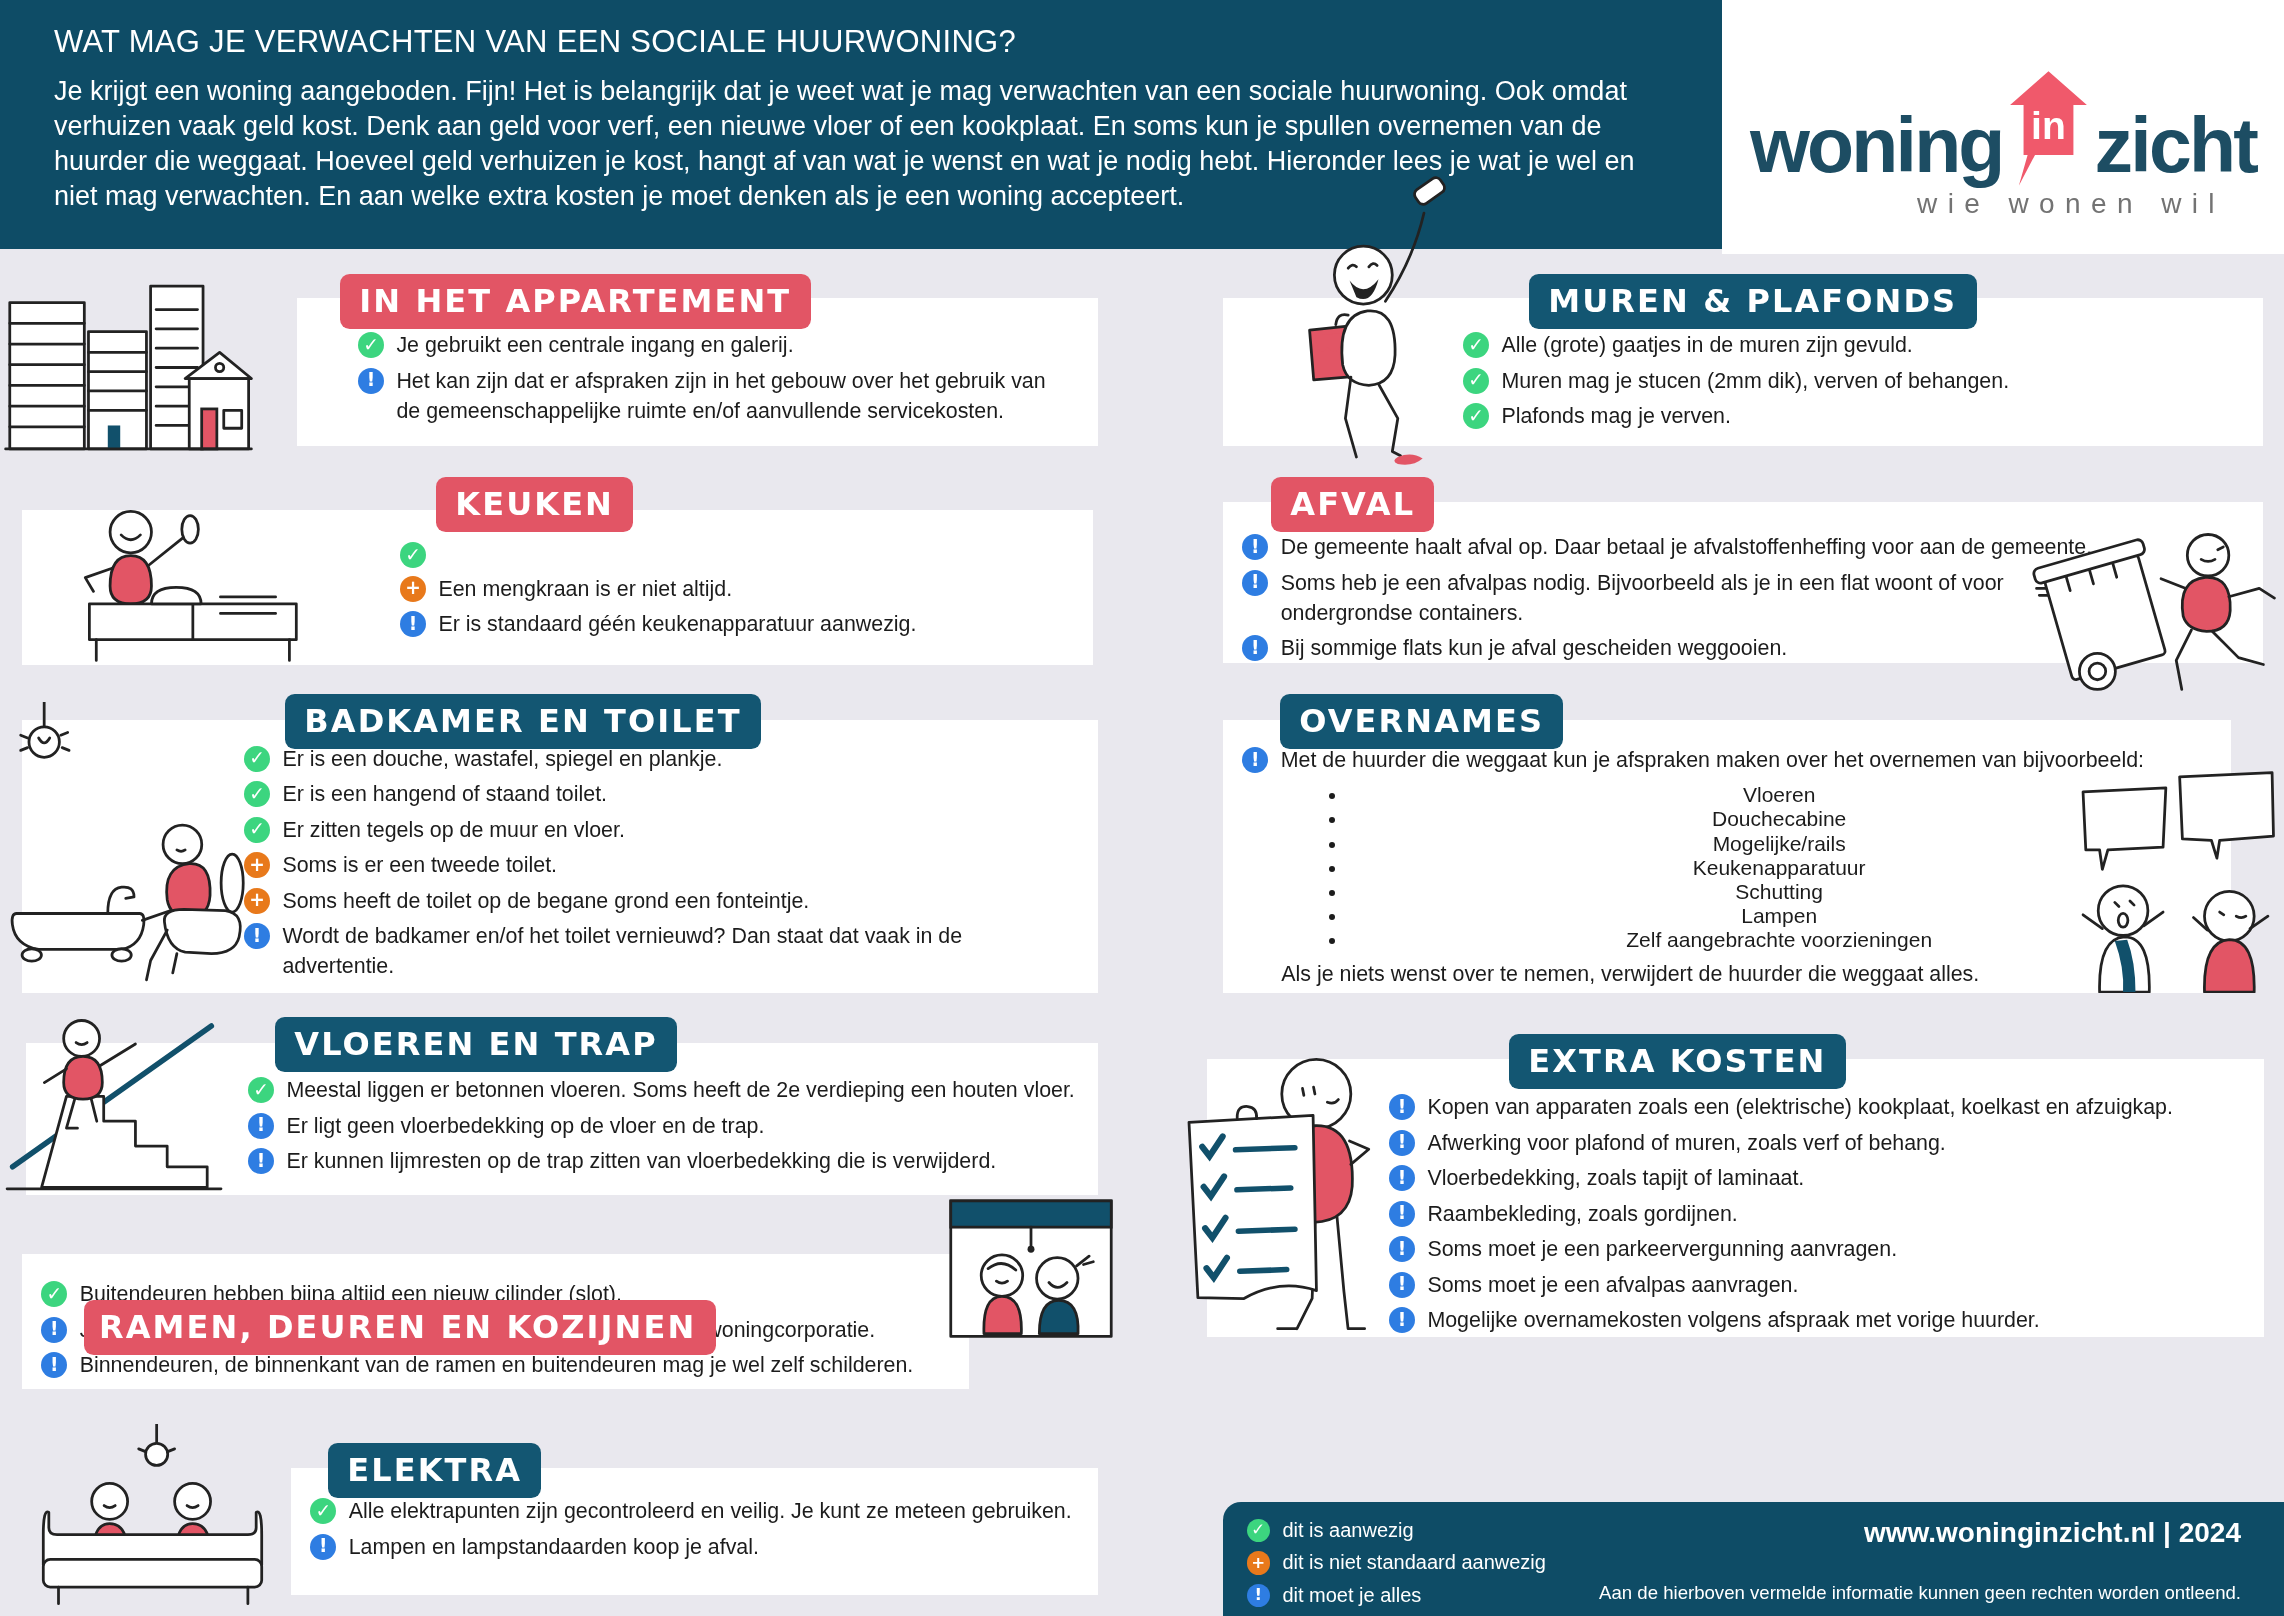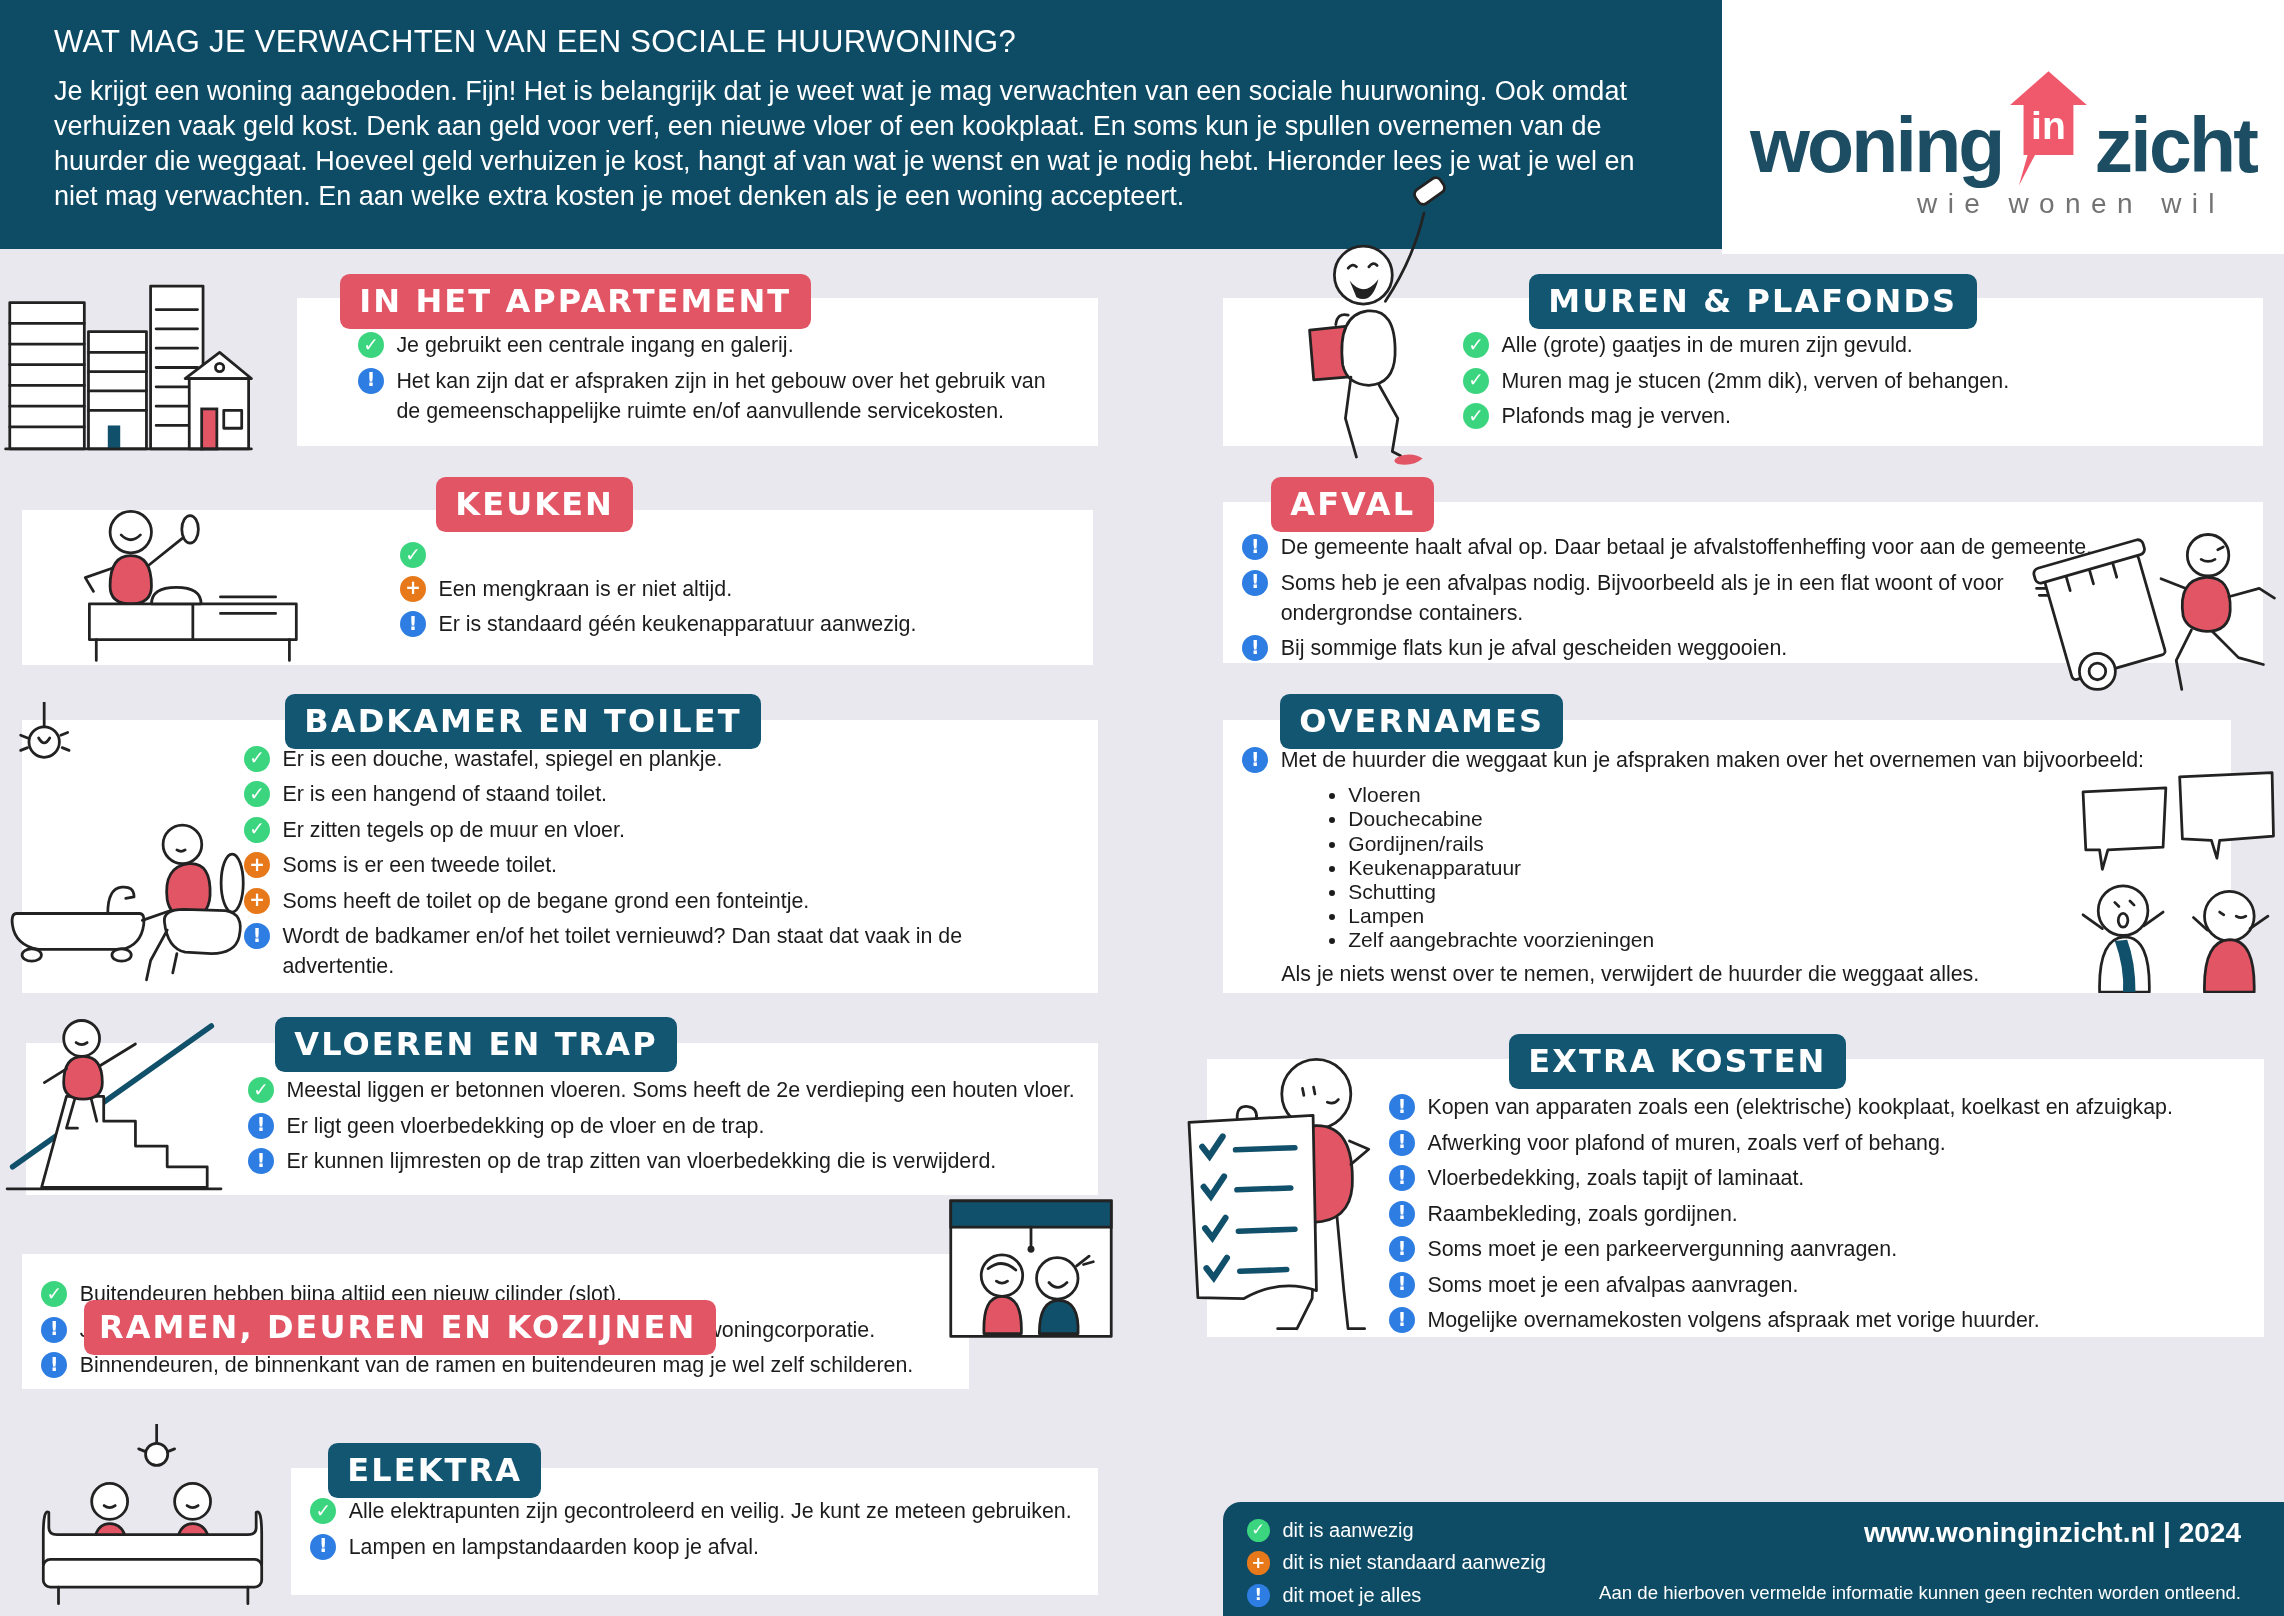--- a/index.html
+++ b/index.html
@@ -28,21 +28,21 @@
   .ic-check{background:#3cd57f}
   .ic-plus{background:#e8791b}
   .ic-info{background:#2e7de2}
 
   .badge{position:absolute;z-index:5;color:#fff;font-weight:700;font-size:32px;letter-spacing:2.1px;
          padding:8.3px 19.3px;border-radius:9.7px;white-space:nowrap;font-family:"DejaVu Sans",sans-serif;}
   .badge-red{background:#e25565}
   .badge-teal{background:#135672}
 
   .bullets{margin:2.8px 0 7px 88px;padding:0 0 0 18px;font-size:21px;line-height:23.5px;}
-  .bullets li{margin:0 0 0.7px 0;}
+  .bullets li{margin:0 0 0.7px 0;text-align:center;}
   .outro{margin-left:39px;font-size:21.4px;line-height:28px;}
 
   
   .footer{position:absolute;left:1223px;top:1502px;width:1061px;height:114px;background:#0e4c66;
           border-radius:18px 0 0 0;z-index:2;color:#fff;}
   .legend{position:absolute;left:23.5px;top:16.6px;}
   .legend-row{display:flex;align-items:center;gap:12.4px;margin-bottom:9px;}
   .legend-row .ic{width:23.5px;height:23.5px;flex-basis:23.5px;font-size:16.6px;margin-top:0;}
   .legend-label{font-size:20px;}
   .footer-site{position:absolute;right:43px;top:15px;font-size:28px;font-weight:700;}
@@ -228,21 +228,21 @@
 
   <div class="box" style="left:1223px;top:720px;width:1008px;height:273px;">
     <div class="items" style="padding:25px 21px 0 19.3px;">
       <div class="item">
         <span class="ic ic-info">!</span>
         <span>Met de huurder die weggaat kun je afspraken maken over het overnemen van bijvoorbeeld:</span>
       </div>
       <ul class="bullets">
         <li>Vloeren</li>
         <li>Douchecabine</li>
-        <li>Gordijnen/rails</li>
+        <li>Mogelijke/rails</li>
         <li>Keukenapparatuur</li>
         <li>Schutting</li>
         <li>Lampen</li>
         <li>Zelf aangebrachte voorzieningen</li>
       </ul>
       <div class="outro">Als je niets wenst over te nemen, verwijdert de huurder die weggaat alles.</div>
     </div>
   </div>
   <div class="badge badge-teal" style="left:1280px;top:694px;">OVERNAMES</div>
 

